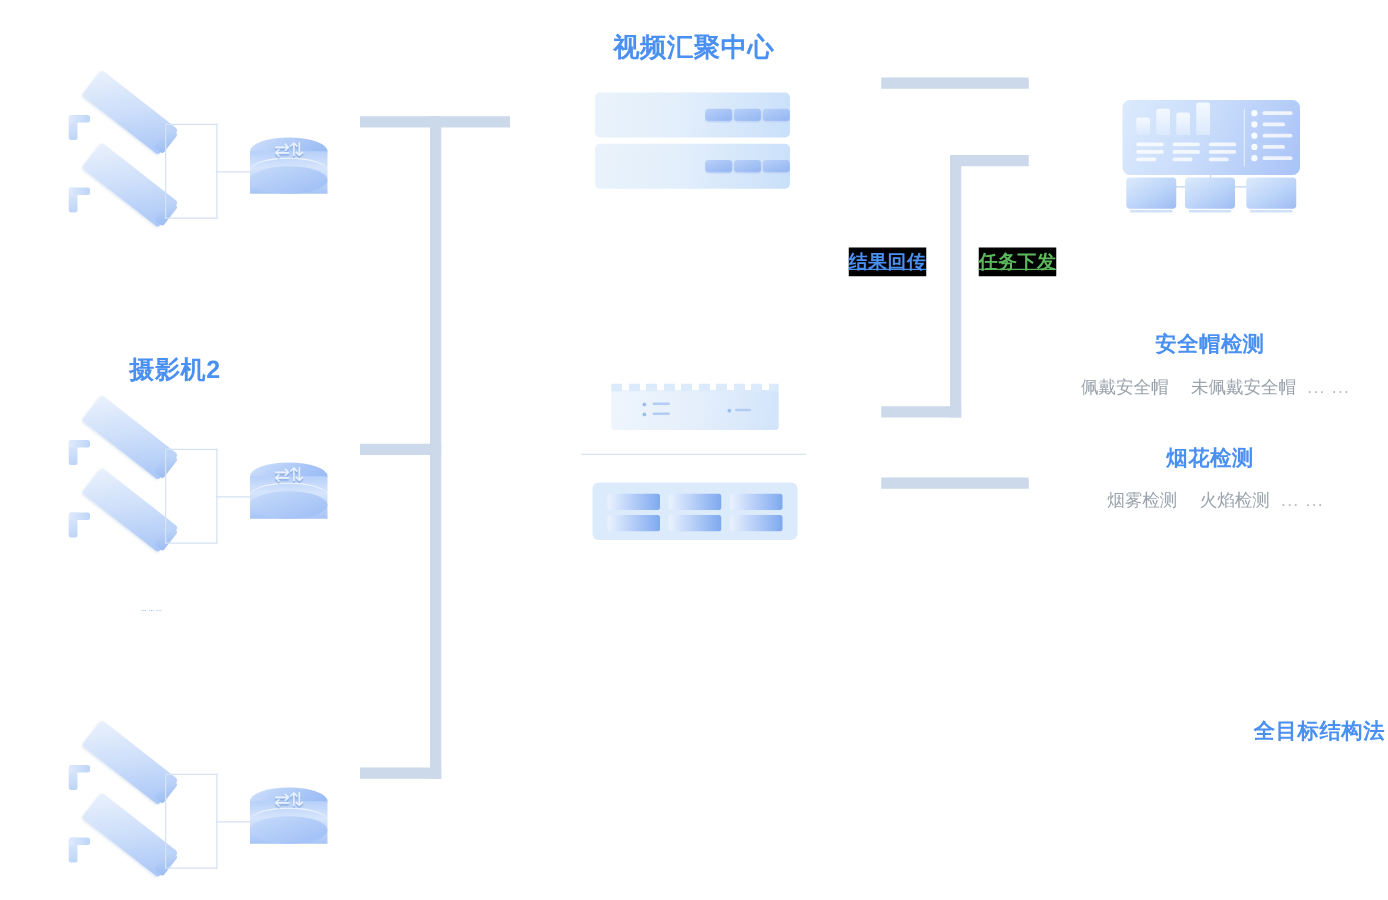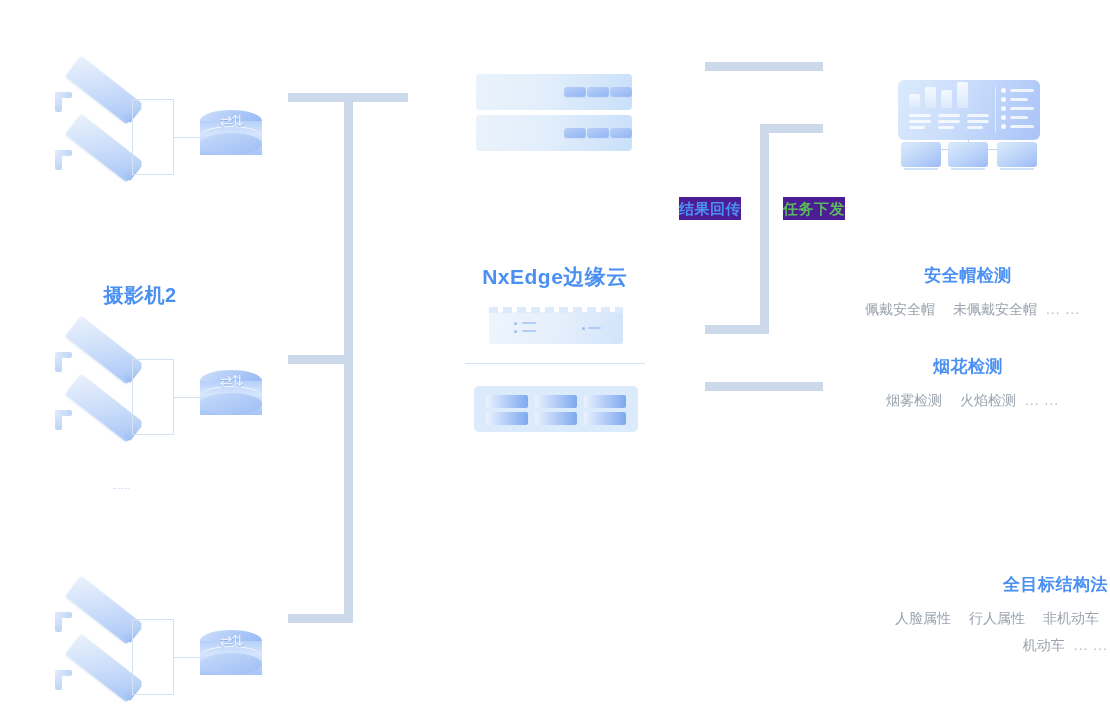--- a/index.html
+++ b/index.html
@@ -192,22 +192,23 @@
 
   
   .flow-label {
     position: absolute;
     font-size: 15px;
     font-weight: 700;
     white-space: nowrap;
     letter-spacing: 0.5px;
   }
   .flow-label .sel {
-    background: #4c1d95;
+    background: #000000;
     padding: 3px 0;
+    text-decoration: underline;
   }
 
   
   .feat { position: absolute; width: 280px; text-align: center; }
   .feat-title {
     color: #4a90f2;
     font-size: 17px;
     font-weight: 700;
     letter-spacing: 0.5px;
     margin-bottom: 9px;
@@ -296,33 +297,33 @@
       <div class="ring"></div>
       <div class="arrows">⇄⇅</div>
     </div>
   </div>
 
   <div class="bar" style="left:288px; top:93px; width:120px; height:9px;"></div>
   <div class="bar" style="left:344px; top:93px; width:9px; height:530px;"></div>
   <div class="bar" style="left:288px; top:355px; width:65px; height:9px;"></div>
   <div class="bar" style="left:288px; top:614px; width:65px; height:9px;"></div>
 
+  <div class="sec-title wide" style="left:455px; top:24px; width:200px;">视频汇聚中心</div>
 
   <div class="server" style="left:476px; top:74px; width:156px; height:36px;">
     <div class="slot" style="left:88px; top:13px;"></div>
     <div class="slot" style="left:111px; top:13px;"></div>
     <div class="slot" style="left:134px; top:13px;"></div>
   </div>
   <div class="server" style="left:476px; top:115px; width:156px; height:36px;">
     <div class="slot" style="left:88px; top:13px;"></div>
     <div class="slot" style="left:111px; top:13px;"></div>
     <div class="slot" style="left:134px; top:13px;"></div>
   </div>
 
-  <div class="sec-title wide" style="left:455px; top:263px; width:200px;">NxEdge边缘云</div>
 
   <div class="edgebox" style="left:489px; top:312px; width:134px; height:32px;">
     <div class="teeth"></div>
     <div class="dot" style="left:25px; top:10px;"></div>
     <div class="dot" style="left:25px; top:18px;"></div>
     <div class="dash" style="left:33px; top:10px; width:14px;"></div>
     <div class="dash" style="left:33px; top:18px; width:14px;"></div>
     <div class="dot" style="left:93px; top:15px;"></div>
     <div class="dash" style="left:99px; top:15px; width:13px;"></div>
   </div>
@@ -402,19 +403,15 @@
   <div class="feat" style="left:828px; top:355px;">
     <div class="feat-title">烟花检测</div>
     <div class="feat-tags">
       <span class="tag">烟雾检测</span><span class="tag">火焰检测</span><span class="more">... ...</span>
     </div>
   </div>
 
 
   <div class="feat" style="left:828px; top:573px;text-align:right;">
     <div class="feat-title">全目标结构法</div>
-    <div class="feat-tags">
-      <span class="tag">人脸属性</span><span class="tag">行人属性</span><span class="tag">非机动车</span><br>
-      <span class="tag">机动车</span><span class="more">... ...</span>
-    </div>
   </div>
 
 </div>
 
 </body></html>

